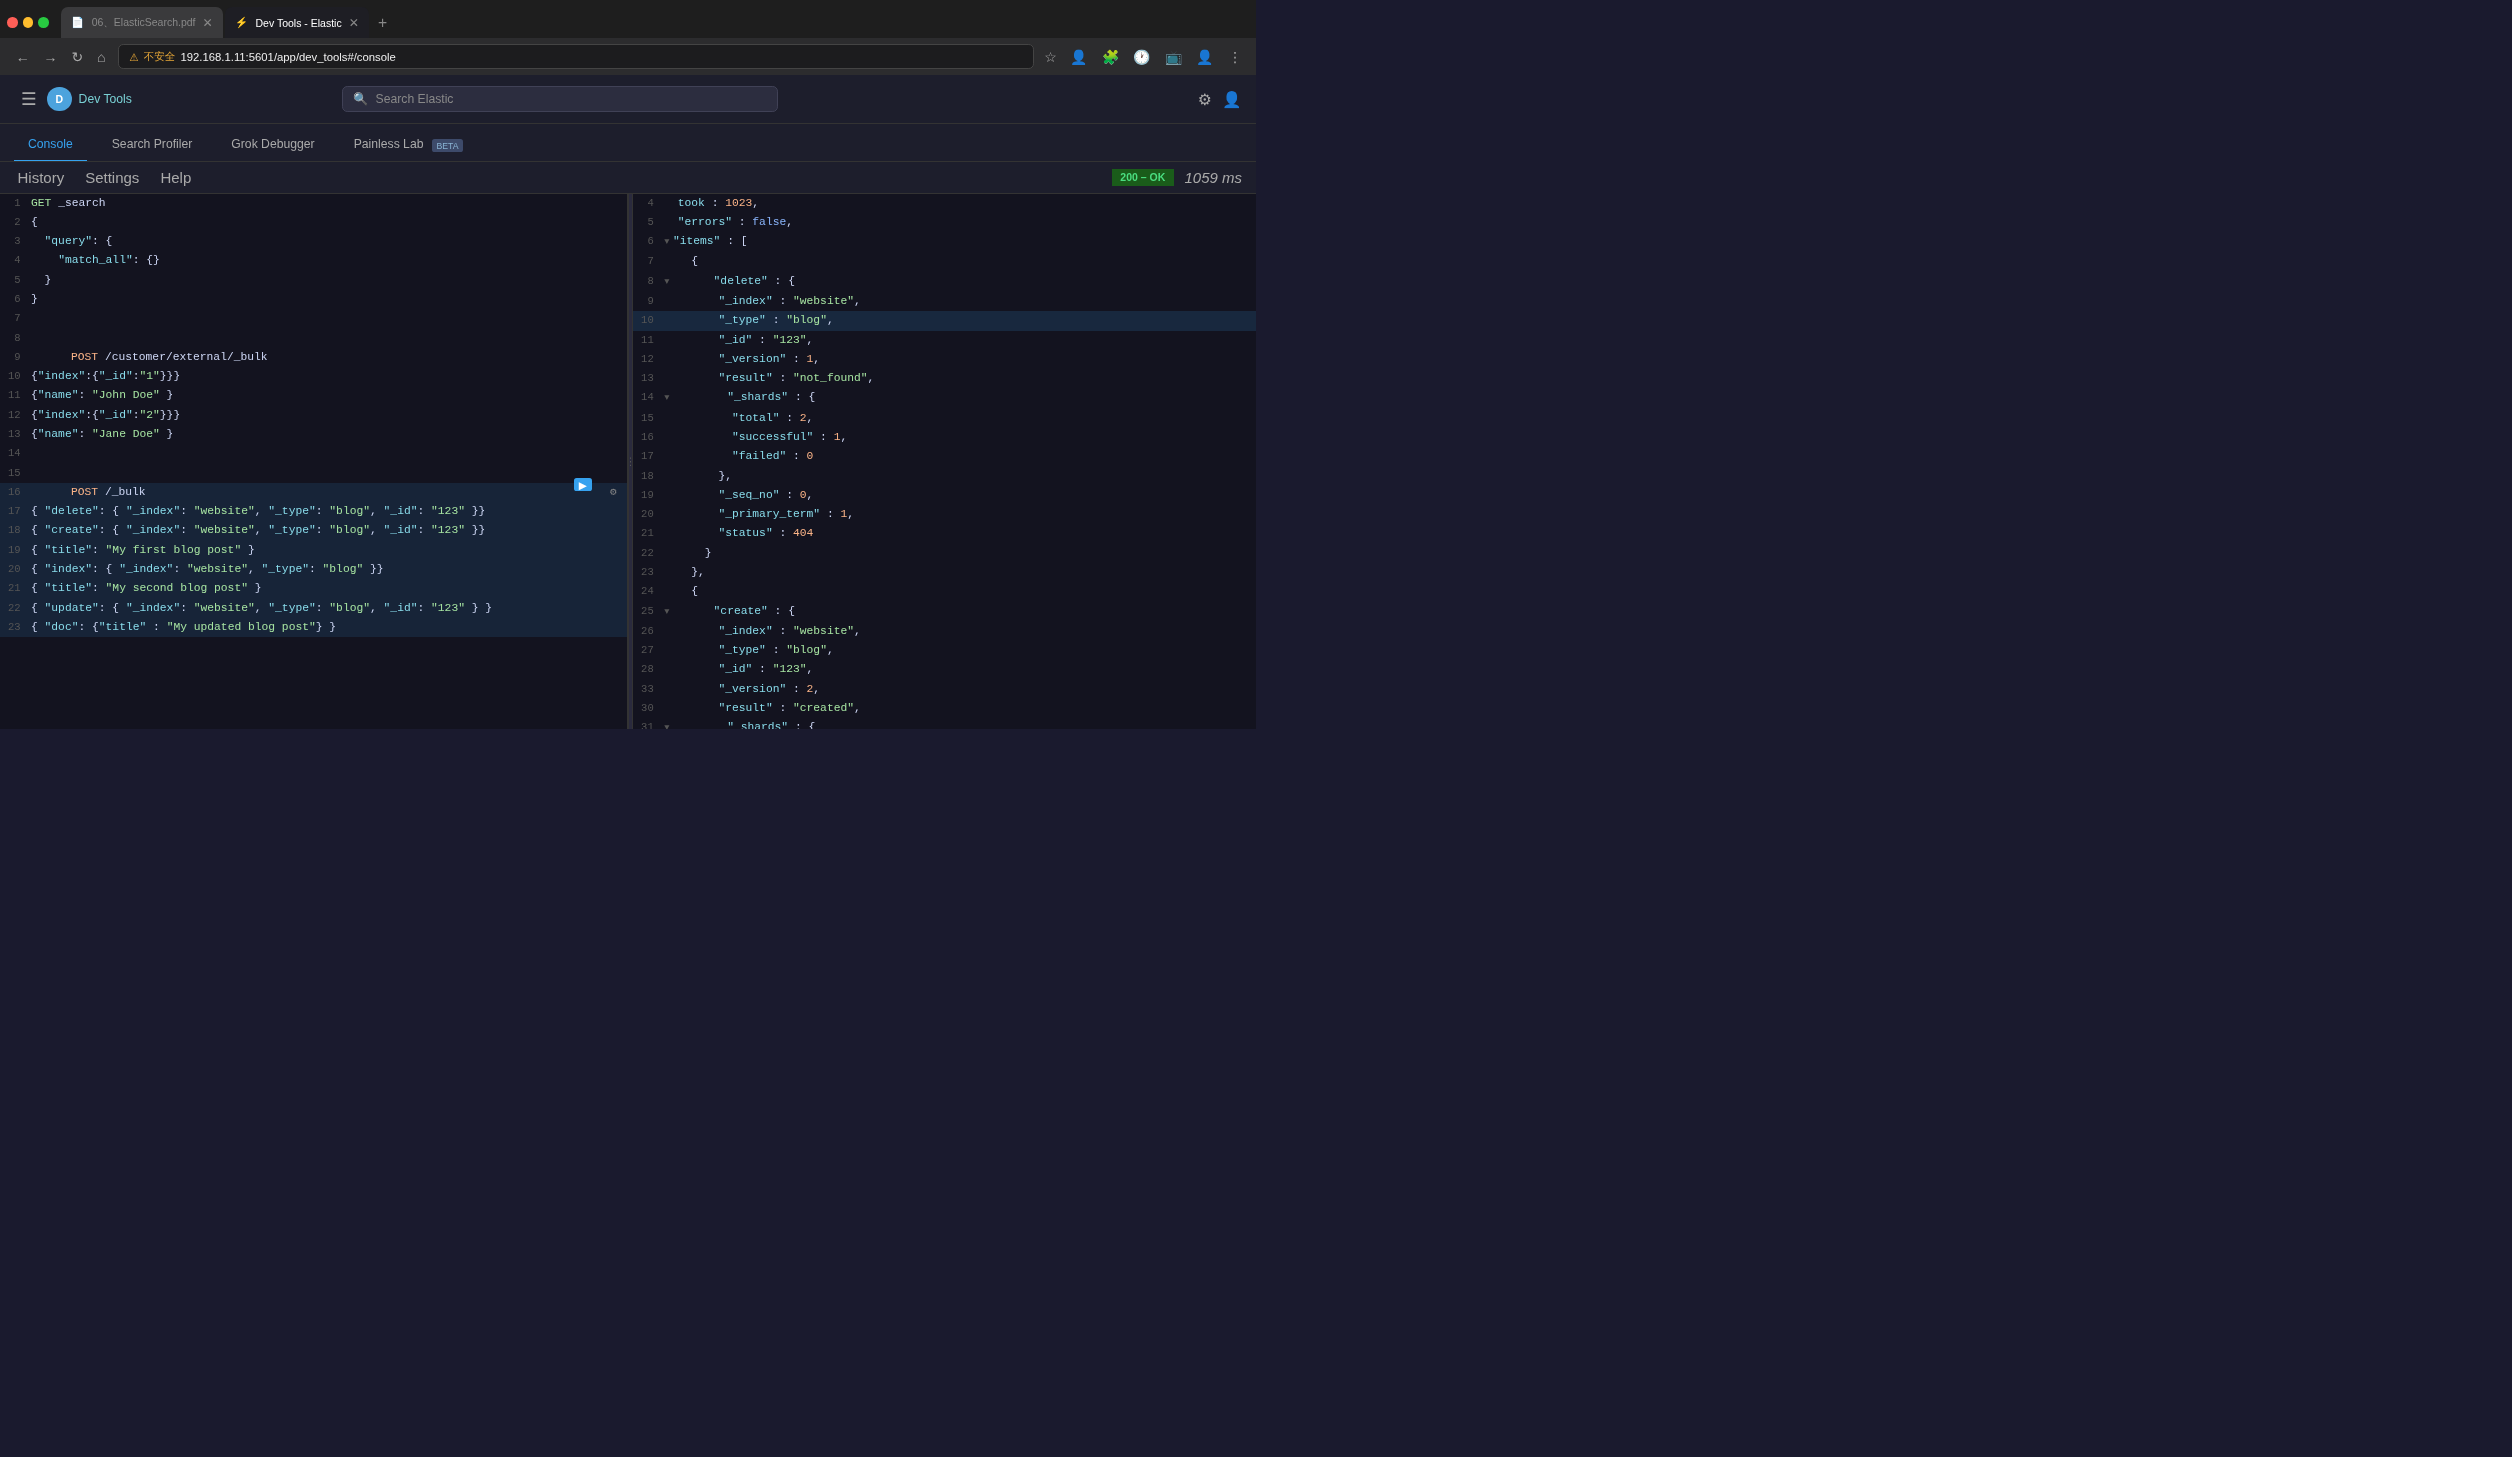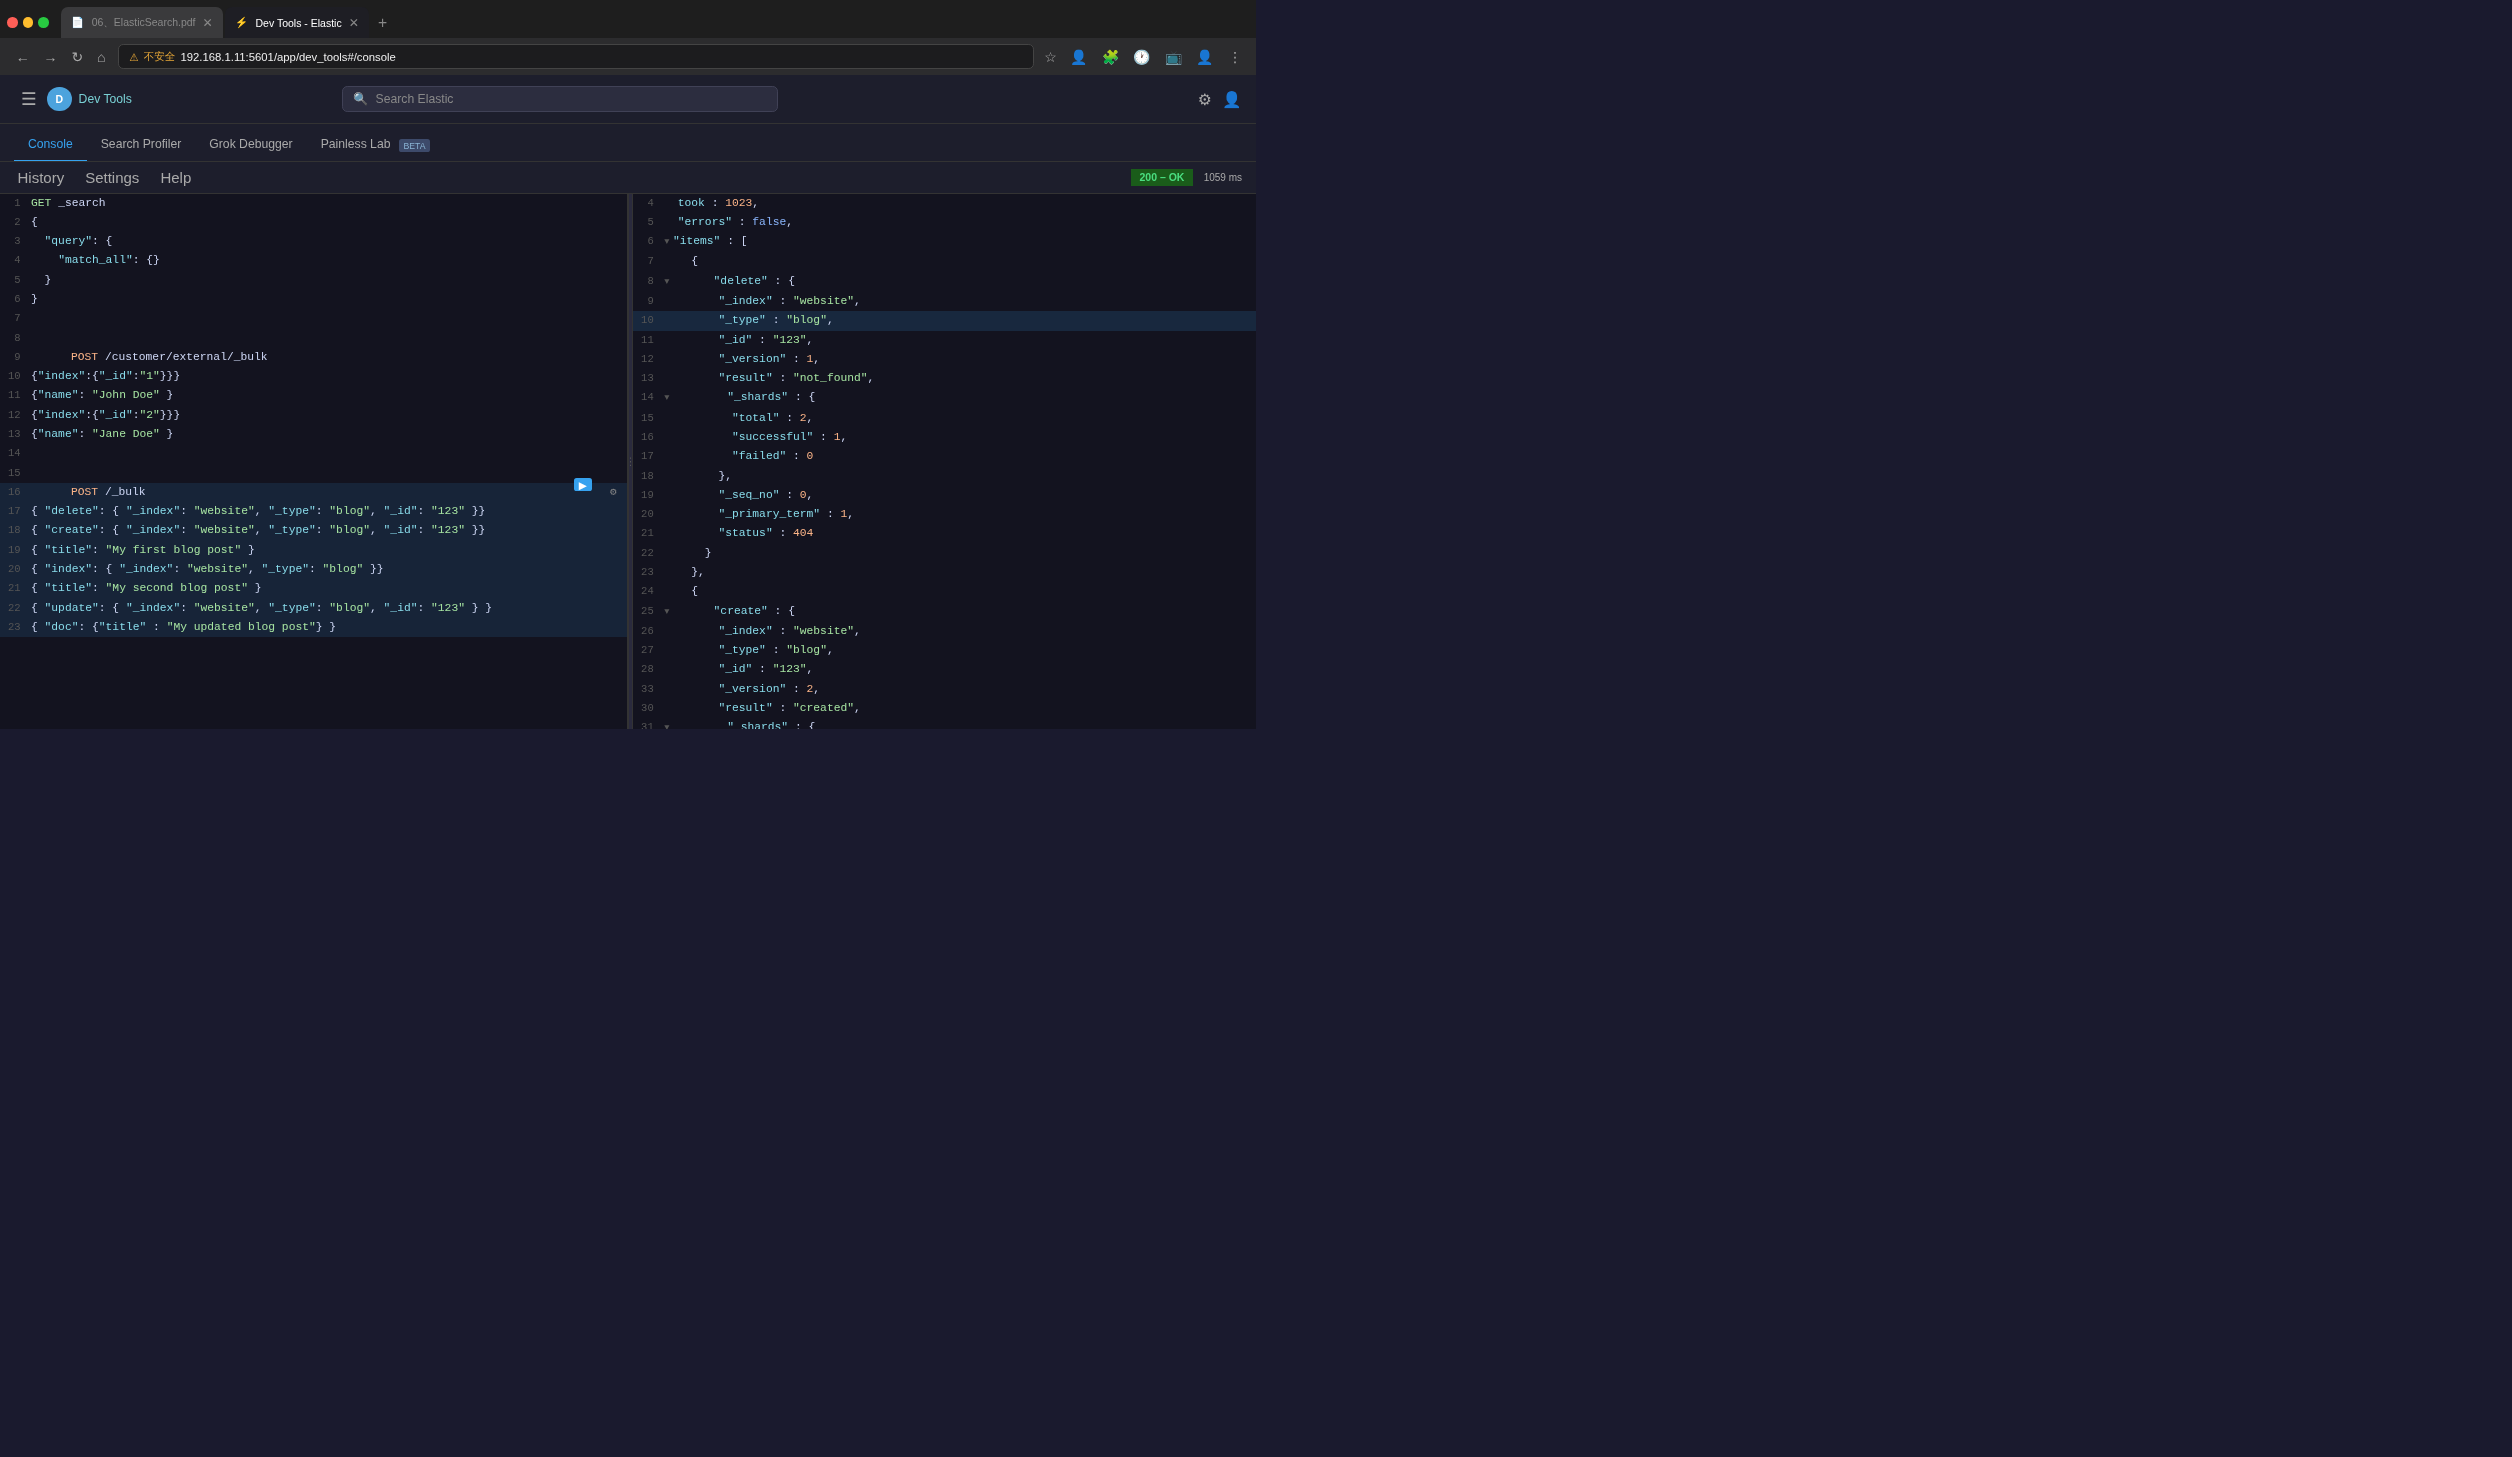--- a/index.html
+++ b/index.html
@@ -35,21 +35,21 @@
     .hamburger { color: #aaa; font-size: 17.5px; cursor: pointer; padding: 3.5px 7px; margin-right: 3.5px; }
     .user-menu-btn { background: #4ca3dd; border-radius: 50%; width: 24.4px; height: 24.4px; display: flex; align-items: center; justify-content: center; color: #fff; font-weight: bold; font-size: 10.5px; cursor: pointer; margin-right: 7px; }
     .breadcrumb { color: #79d0d4; font-size: 12.2px; cursor: pointer; }
     .elastic-search { flex: 1; max-width: 349px; margin: 0 auto; background: #2c2d3f; border: 0.9px solid #404156; border-radius: 5.2px; padding: 5.2px 10.5px; display: flex; align-items: center; gap: 7px; }
     .elastic-search-icon { color: #888; font-size: 12.2px; }
     .elastic-search-text { color: #888; font-size: 12.2px; }
     .elastic-header-right { margin-left: auto; display: flex; gap: 10.5px; align-items: center; color: #aaa; }
     .header-icon { font-size: 15.7px; cursor: pointer; }
 
     
-    .devtools-nav { background: #1d1e2c; border-bottom: 0.9px solid #333; padding: 0 14px; display: flex; align-items: flex-end; height: 38px; }
+    .devtools-nav { background: #1d1e2c; border-bottom: 0.9px solid #333; padding: 0 14px; display: flex; align-items: flex-end; height: 38px; gap: 11px; }
     .nav-tab { padding: 8.7px 14px; font-size: 12.2px; color: #aaa; cursor: pointer; border-bottom: 1.7px solid transparent; white-space: nowrap; }
     .nav-tab.active { color: #36a2ef; border-bottom: 1.7px solid #36a2ef; }
     .nav-tab .beta-badge { background: #3d4a6a; color: #8ab4d4; font-size: 8.7px; padding: 1.7px 4.4px; border-radius: 2.6px; margin-left: 5.2px; }
 
     
     .toolbar { background: #1d1e2c; padding: 5.2px 14px; display: flex; gap: 14px; border-bottom: 0.9px solid #333; }
     .toolbar-btn { color: #aaa; font-size: 15px; cursor: pointer; background: none; border: none; padding: 1.7px 3.5px; }
 
     
     .main-content { display: flex; flex: 1; overflow: hidden; background: #13131f; }
@@ -170,21 +170,21 @@
       <span class="beta-badge">BETA</span>
     </div>
   </div>
 
   <div class="toolbar">
     <button class="toolbar-btn">History</button>
     <button class="toolbar-btn">Settings</button>
     <button class="toolbar-btn">Help</button>
     <div style="margin-left:auto; display:flex; align-items:center; gap:10.5px;">
       <span style="background:#1a5c1a;color:#4ade80;padding:2.6px 8.7px;border-radius:0;font-size:10.5px;font-weight:bold;">200 – OK</span>
-      <span style="color:#aaa;font-size:10px;">1059 ms</span>
+      <span style="color:#aaa;font-size:15px;font-style:italic;">1059 ms</span>
     </div>
   </div>
 
   <div class="main-content">
 
     <div class="editor-panel">
       <div class="editor-area">
 
         <div class="code-line">
           <span class="line-num">1</span>

